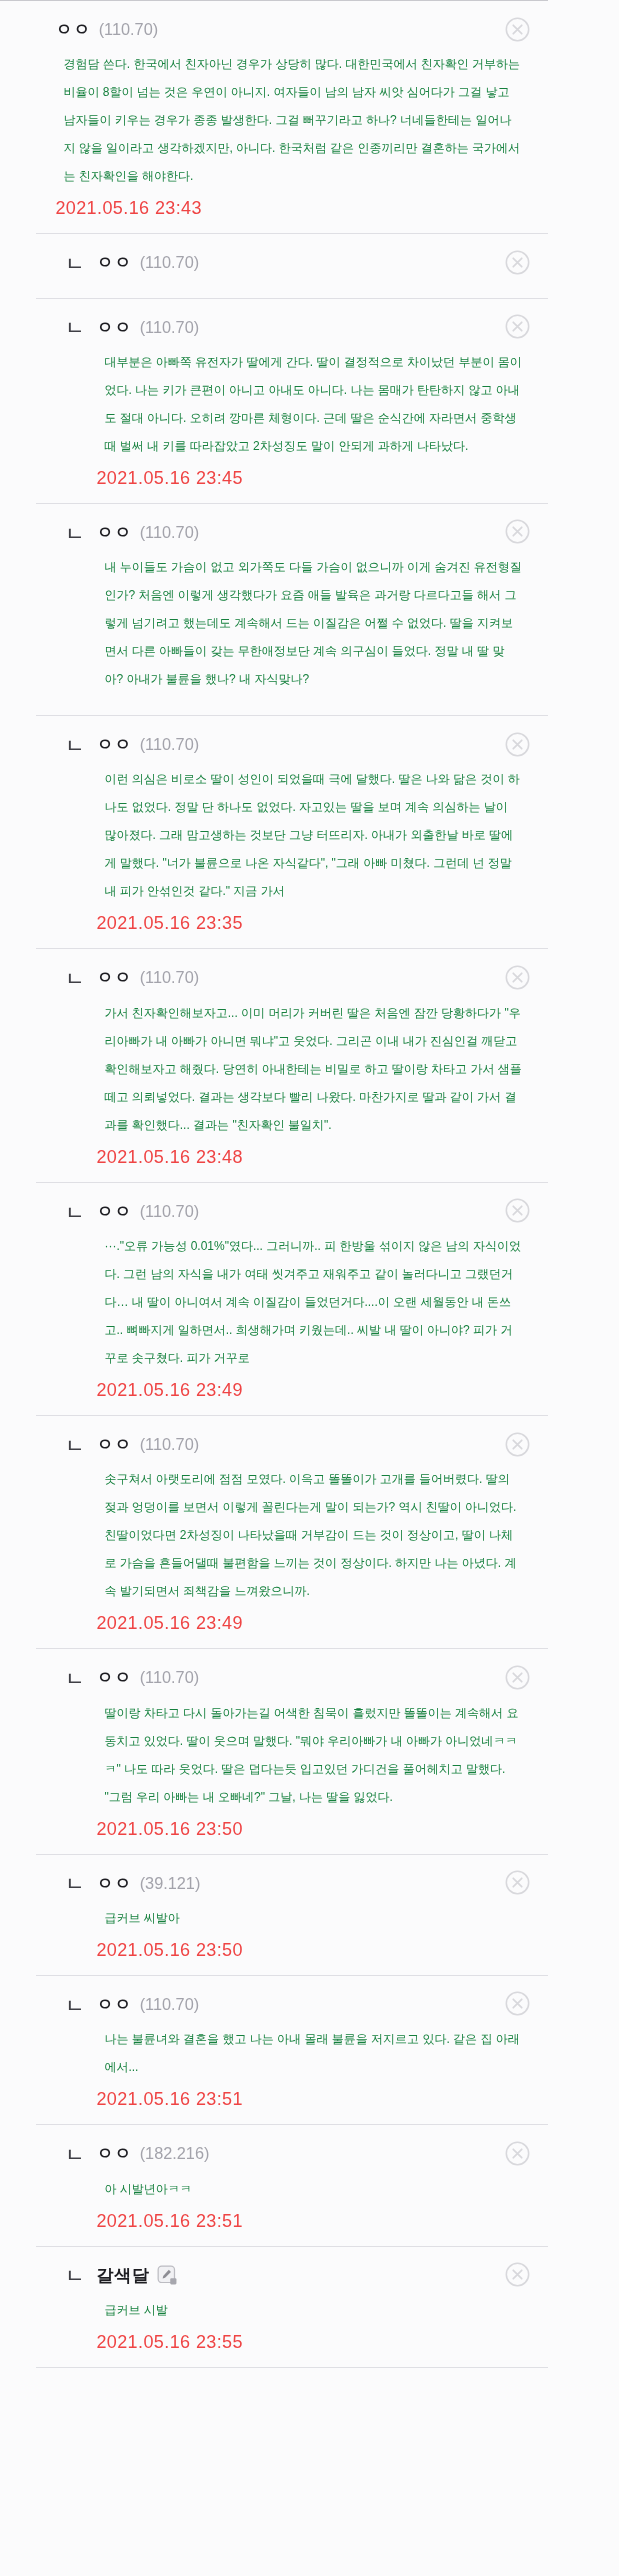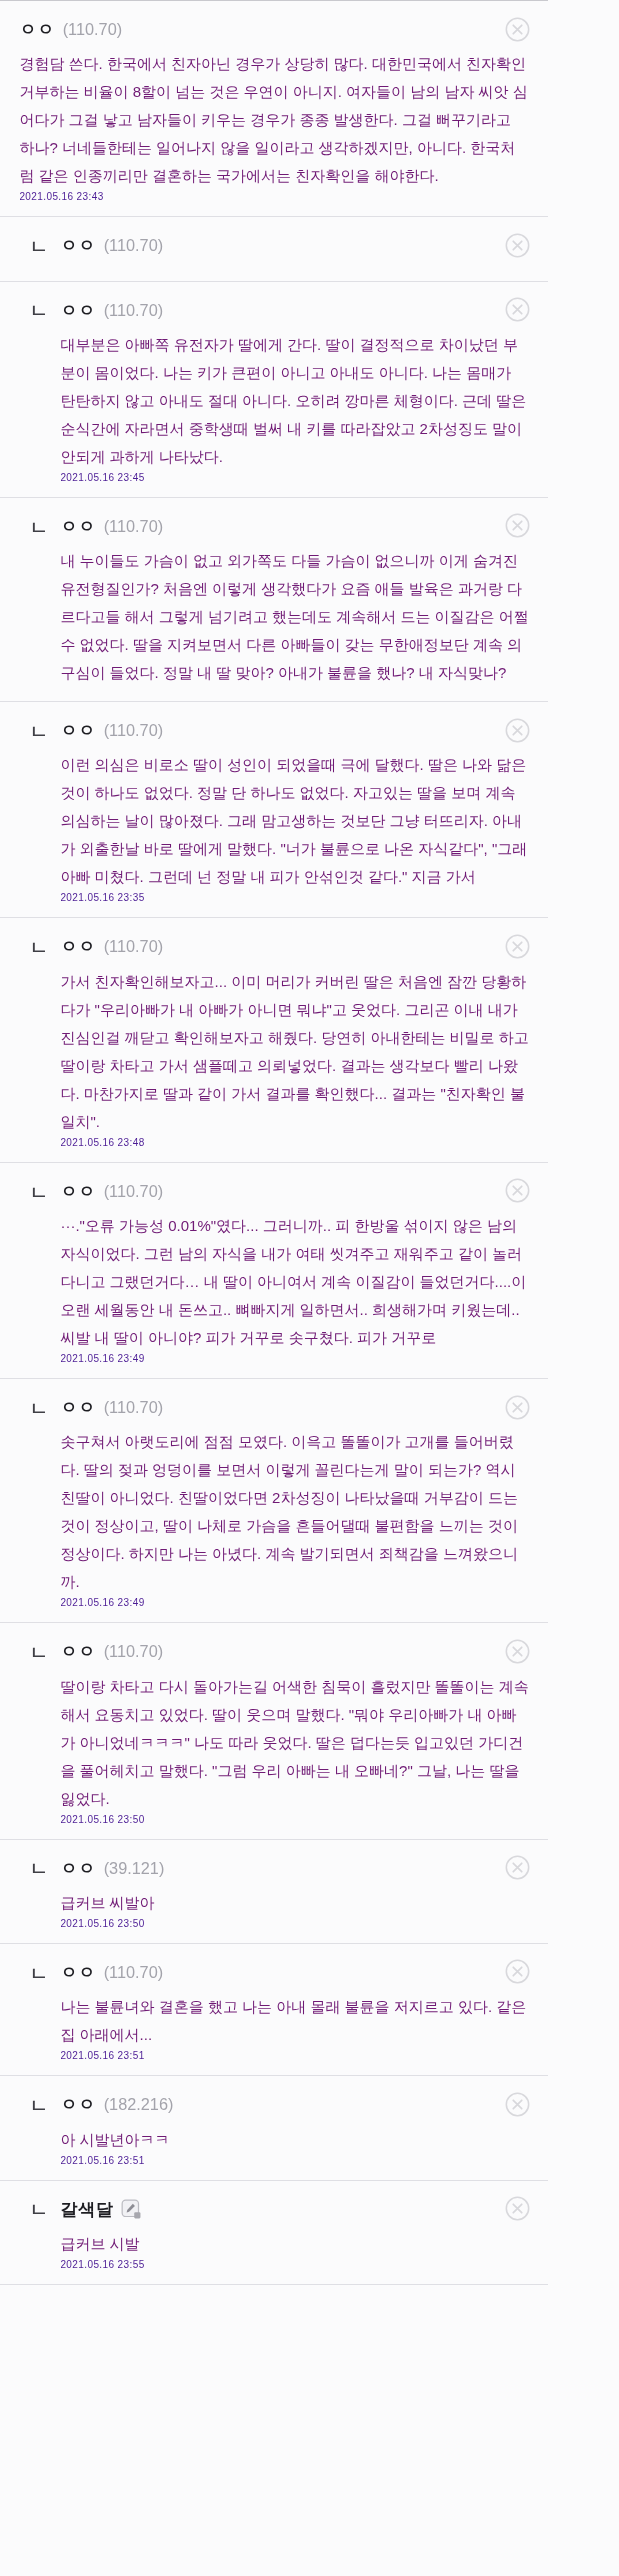--- a/index.html
+++ b/index.html
@@ -6,20 +6,21 @@
   body{
     width:620px;
     background:#fbfbfc;
     font-family:"Liberation Sans","DejaVu Sans",sans-serif;
     color:#2f2f33;
   }
   .thread{
     width:548px;
     border-top:0.8px solid #c9c9ce;
     box-sizing:border-box;
+    padding-left:36px;
   }
   .comment{
     position:relative;
     display:flex;
     padding:17px 18px 14px 19.4px;
     border-bottom:0.8px solid #dfdfe4;
     background:#fbfbfc;
     box-sizing:border-box;
   }
   .indent{
@@ -66,31 +67,31 @@
     position:absolute;
     top:15.5px;
     right:18px;
     width:25px;height:25px;
     padding:0;margin:0;
     background:none;border:none;
     cursor:pointer;
     line-height:0;
   }
   .body{
-    margin:0;
-    font-size:15px;
+    margin:8px;
+    font-size:12px;
     line-height:28px;
-    color:#701a75;
+    color:#15803d;
     word-break:break-all;
     white-space:pre-wrap;
   }
   .ts{
     margin-top:1px;
-    font-size:10px;
-    color:#4c1d95;
+    font-size:18px;
+    color:#ef4444;
     letter-spacing:0.4px;
   }
 </style>
 </head>
 <body>
 
 <main class="thread">
   <div id="comments-root">
       <article class="comment">
 

